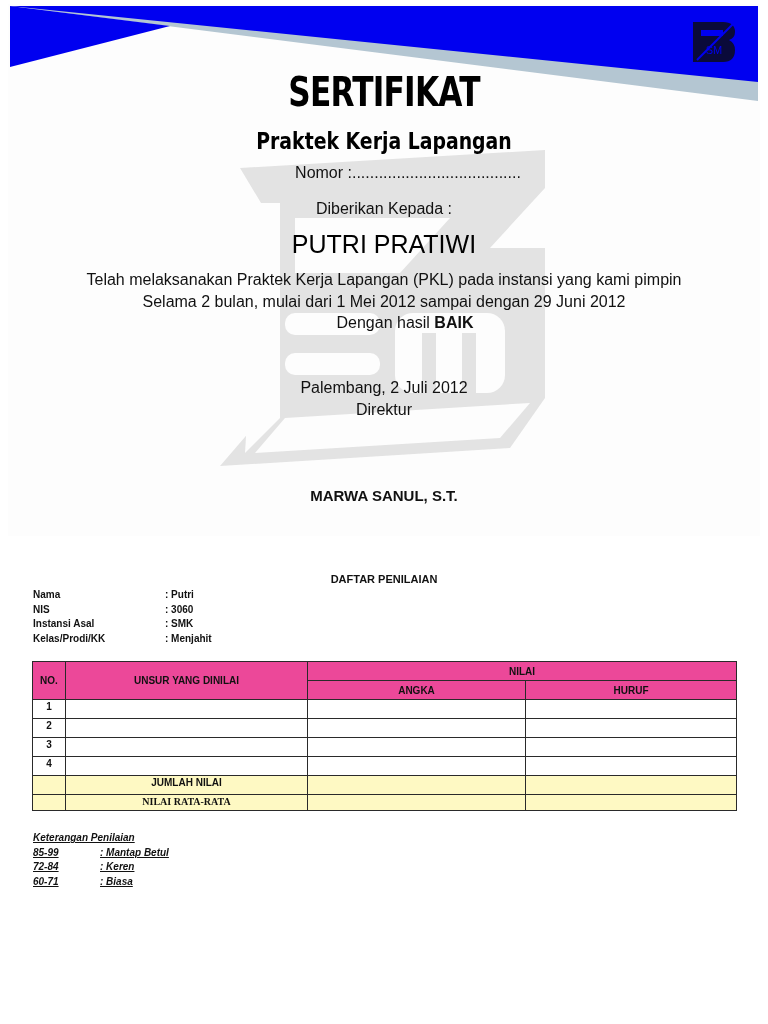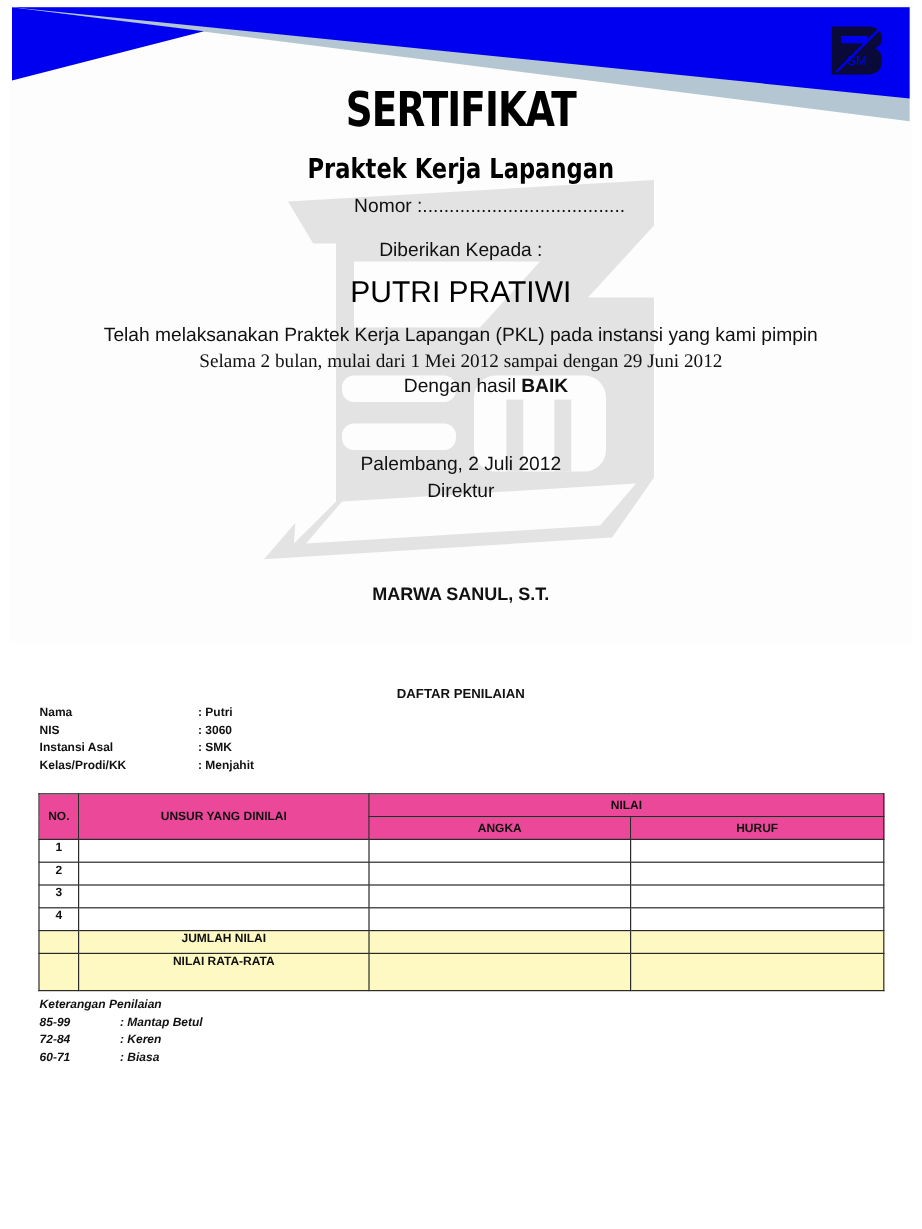--- a/index.html
+++ b/index.html
@@ -37,21 +37,21 @@
       position: absolute; left: 32px; top: 661px; border-collapse: collapse;
       font-size: 10px; font-weight: bold; table-layout: fixed;
     }
     table.grade td, table.grade th {
       border: 1px solid #2a2a2a; padding: 0; text-align: center; vertical-align: middle;
       font-weight: bold;
     }
     .hdr { background: #ec4899; }
     .shaded { background: #fef9c3; }
     .num-cell { text-align: center; vertical-align: top !important; padding-top: 1px !important; }
-    .legend { position: absolute; left: 33px; top: 831px; font-size: 10px; font-weight: bold; font-style: italic; line-height: 14.5px; }
+    .legend { position: absolute; left: 33px; top: 831px; font-size: 10px; font-weight: bold; font-style: italic; line-height: 14.5px; text-decoration: underline; }
     .legend-row { display: flex; }
     .legend-range { width: 67px; }
   </style>
 </head>
 <body>
 
 <div class="page-panel"></div>
 
 <svg class="banner" viewBox="0 0 768 110">
   <polygon points="10,6 758,6 758,101 10,6" fill="#b4c6d2"></polygon>
@@ -83,21 +83,21 @@
     <rect x="262" y="185" width="14" height="60"></rect>
   </g>
 </svg>
 
 <div class="center title">SERTIFIKAT</div>
 <div class="center subtitle">Praktek Kerja Lapangan</div>
 <div class="center line" style="top:163px;padding-left:24px;">Nomor :......................................</div>
 <div class="center line" style="top:199px;">Diberikan Kepada :</div>
 <div class="center name-big" style="top:229px;">PUTRI PRATIWI</div>
 <div class="center line" style="top:270px;">Telah melaksanakan Praktek Kerja Lapangan (PKL) pada instansi yang kami pimpin</div>
-<div class="center line" style="top:292px;font-family:Liberation Serif, serif;">Selama 2 bulan, mulai dari 1 Mei 2012 sampai dengan 29 Juni 2012</div>
+<div class="center line" style="top:292px;">Selama 2 bulan, mulai dari 1 Mei 2012 sampai dengan 29 Juni 2012</div>
 <div class="center line" style="top:313px;padding-left:21px;"><span>Dengan hasil </span><b>BAIK</b></div>
 <div class="center line" style="top:378px;">Palembang, 2 Juli 2012</div>
 <div class="center line" style="top:400px;">Direktur</div>
 <div class="center signer" style="top:486px;">MARWA SANUL, S.T.</div>
 
 <div class="center section-title" style="top:572px;">DAFTAR PENILAIAN</div>
 
 <div class="info">
   <div class="info-row">
       <span class="info-label">Nama</span>
@@ -157,21 +157,21 @@
     <td></td>
     <td></td>
     <td></td>
   </tr>
   <tr style="height:19px;" class="shaded">
     <td></td>
     <td class="num-cell">JUMLAH NILAI</td>
     <td></td>
     <td></td>
   </tr>
-  <tr style="height:31px;" class="shaded">
+  <tr style="height:16px;font-family:Liberation Serif, serif;" class="shaded">
     <td></td>
     <td class="num-cell">NILAI RATA-RATA</td>
     <td></td>
     <td></td>
   </tr>
 </tbody>
   </table>
 
 <div class="legend">
   <div>Keterangan Penilaian</div>

